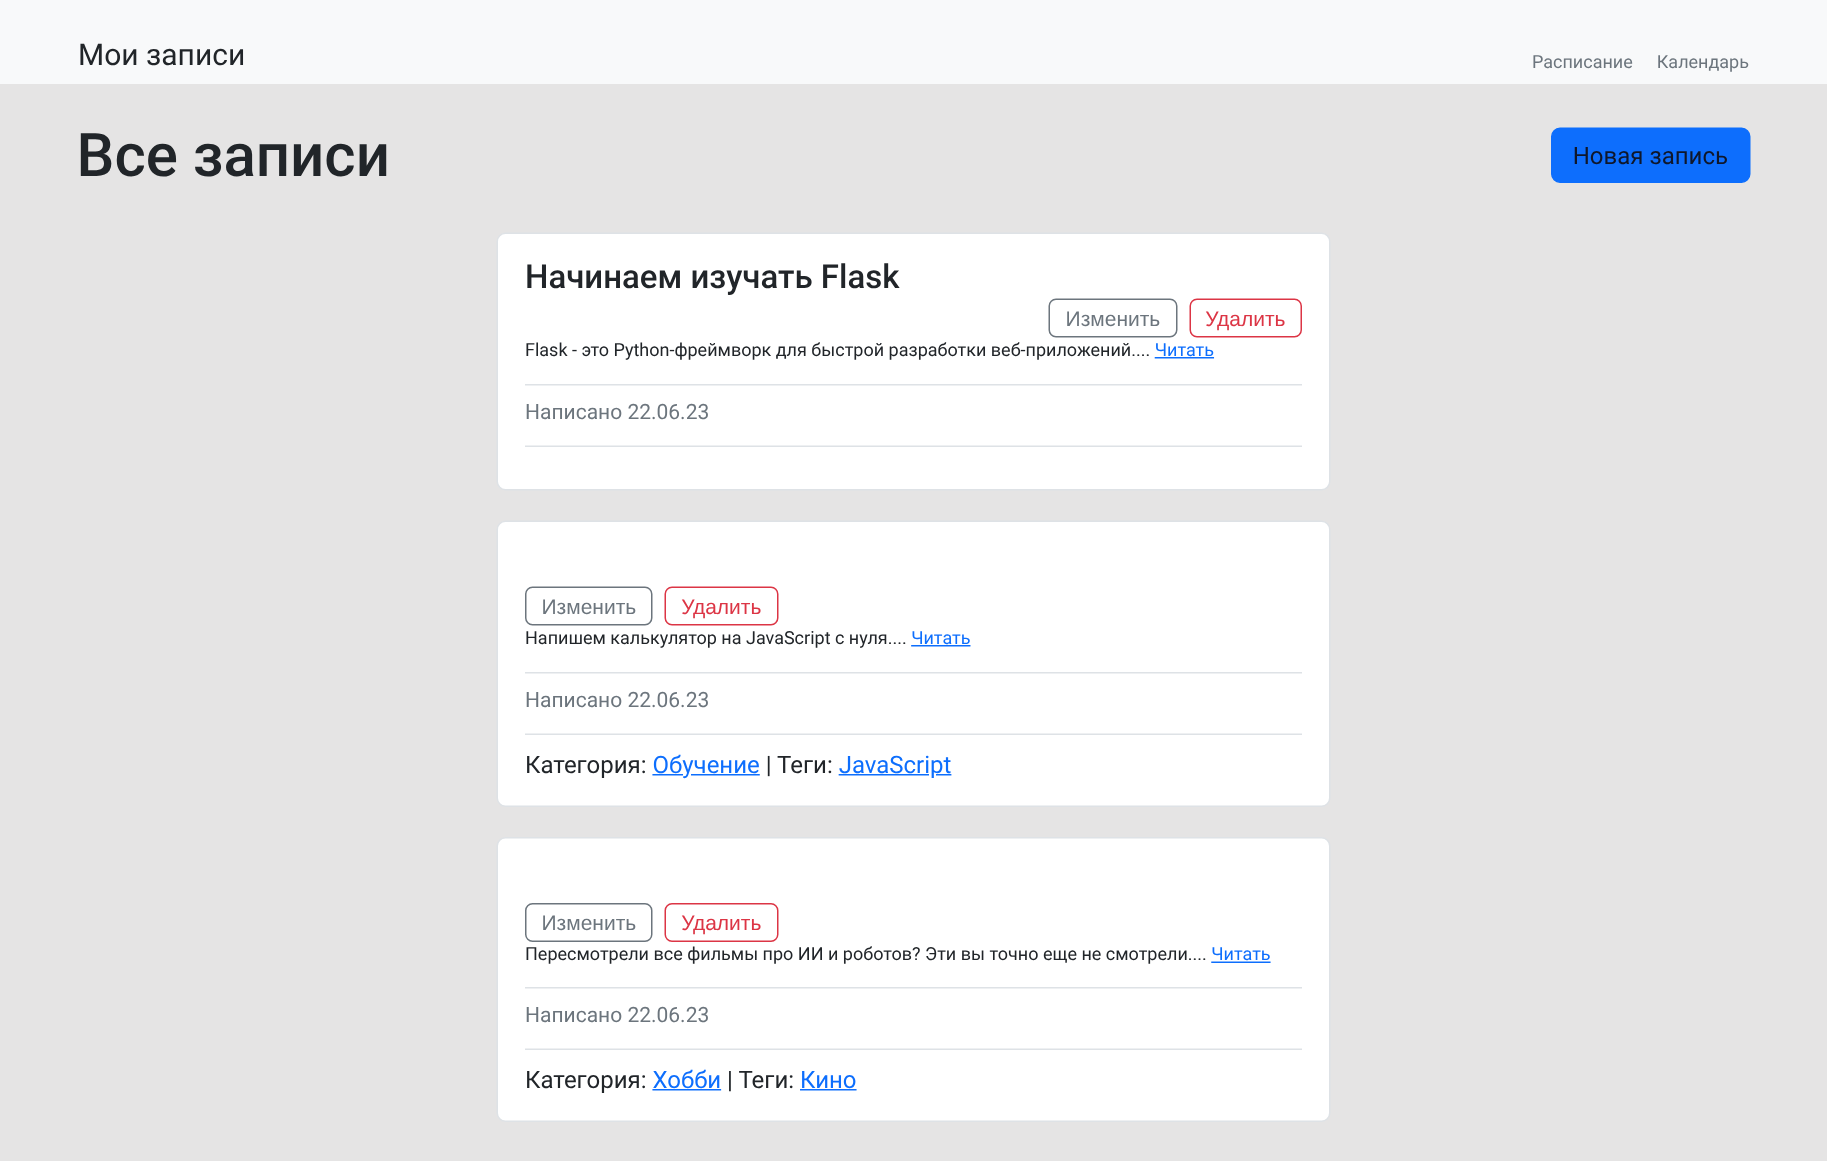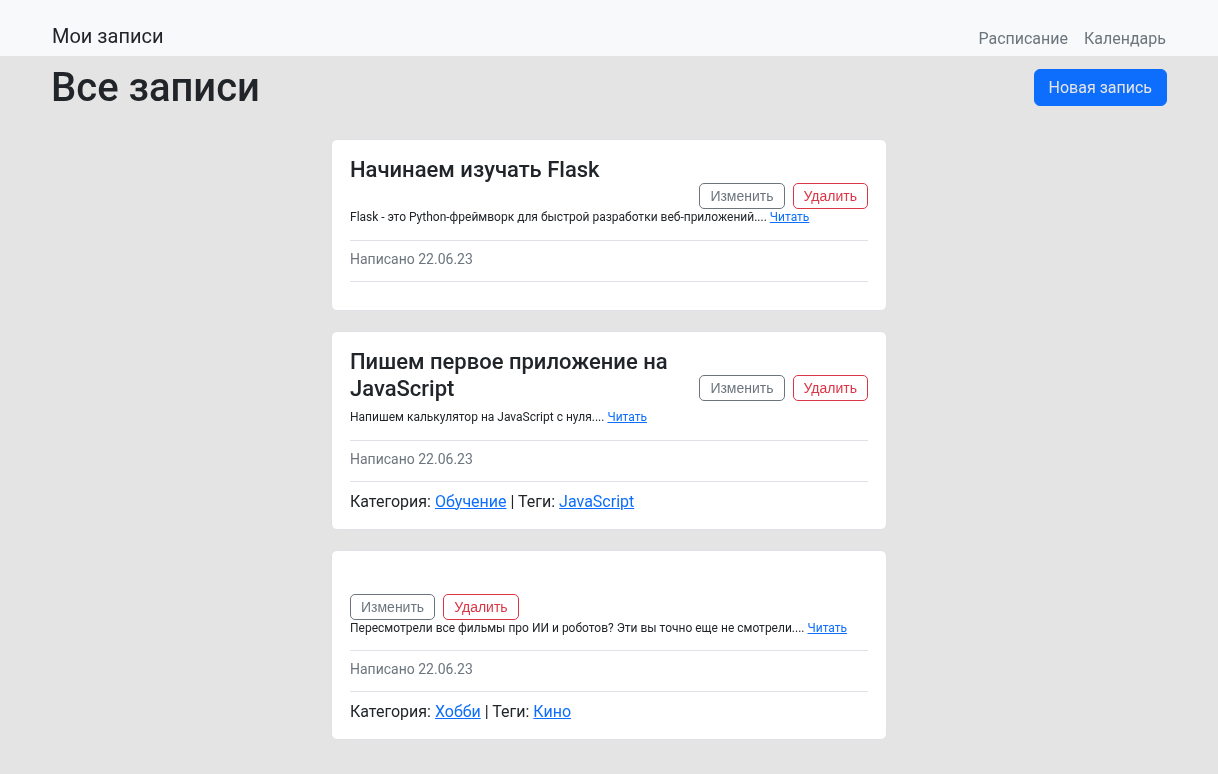--- a/index.html
+++ b/index.html
@@ -24,43 +24,43 @@
     text-decoration: none;
     cursor: pointer;
   }
   .navbar-nav {
     display: flex;
     gap: 16px;
   }
   .nav-link {
     color: #6c757d;
     text-decoration: none;
-    font-size: 16px;
+    font-size: 12px;
     cursor: pointer;
   }
   .container {
     max-width: 1116px;
     margin: 0 auto;
     padding: 0 0 40px 0;
   }
   .page-header {
     display: flex;
     justify-content: space-between;
     align-items: center;
-    margin-top: 8px;
+    margin-top: 24px;
     margin-bottom: 28px;
   }
   .page-title {
     font-size: 40px;
     font-weight: 500;
     margin: 0;
   }
   .btn-primary {
     background: #0d6efd;
-    color: #e5e5e5;
+    color: #0f172a;
     border: 1px solid #0d6efd;
     border-radius: 6px;
     padding: 8px 14px;
     font-size: 16px;
     cursor: pointer;
     text-decoration: none;
     display: inline-block;
   }
   .card-wrap {
     display: flex;
@@ -168,21 +168,20 @@
         <span>Написано</span>
         <span>22.06.23</span>
       </p>
       <hr class="sep">
     </div>
   </div>
 
   <div class="card-wrap">
     <div class="card">
       <div class="card-top">
-        <h4 class="card-title">Пишем первое приложение на JavaScript</h4>
         <div class="btn-group">
           <button class="btn-sm btn-outline-secondary">Изменить</button>
           <button class="btn-sm btn-outline-danger">Удалить</button>
         </div>
       </div>
       <p class="card-body">
         <span>Напишем калькулятор на JavaScript с нуля....</span>
         <a class="read-link">Читать</a>
       </p>
       <hr class="sep">

